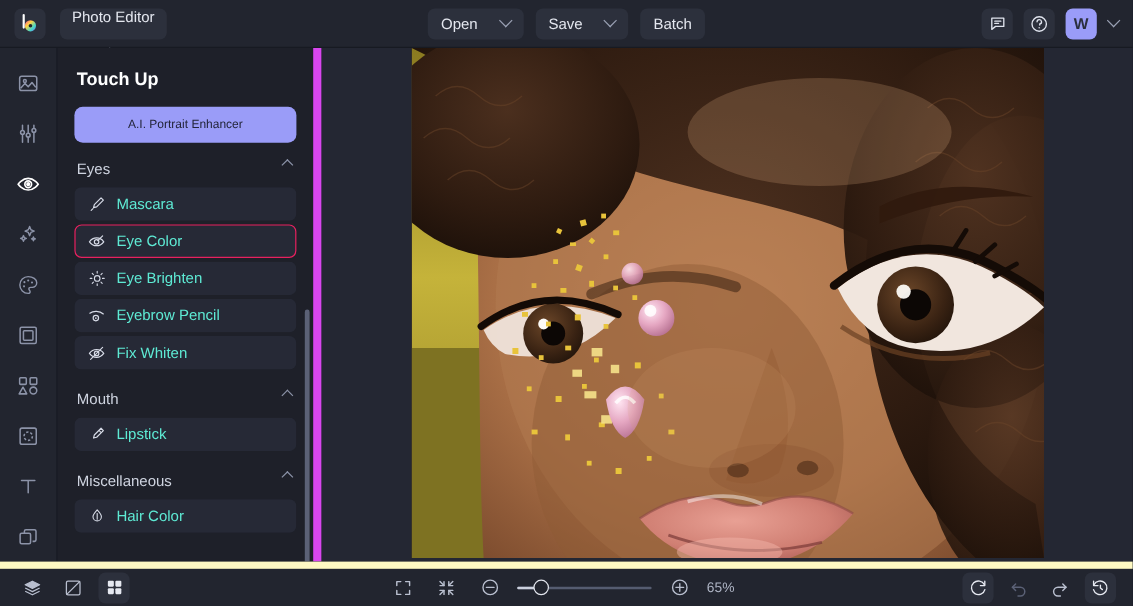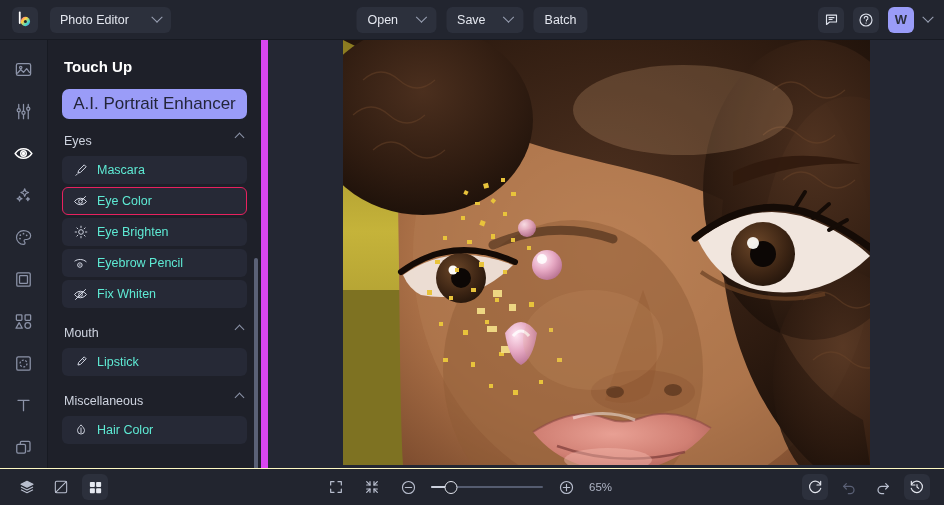--- a/index.html
+++ b/index.html
@@ -19,21 +19,21 @@
     border-bottom: 1px solid #171a22;
   }
   .logo-box {
     width: 26px; height: 26px; margin-left: 12px; border-radius: 6px;
     background: #2c303c; display: flex; align-items: center; justify-content: center;
     position: relative;
   }
   .app-switch {
     margin-left: 12px; height: 26px; padding: 0 10px; border-radius: 6px;
     background: #2c303c; display: flex; align-items: center; gap: 24px;
-    font-size: 12.5px; color: #e4e7ef; cursor: pointer;
+    font-size: 12.5px; color: #e4e7ef; cursor: pointer; flex-direction: column;
   }
   .chev { width: 8px; height: 8px; border-right: 1.4px solid #9aa1b4; border-bottom: 1.4px solid #9aa1b4;
           transform: rotate(45deg) translate(-2px,-2px); }
 
   .top-center {
     position: absolute; left: 50%; transform: translateX(-50%);
     display: flex; align-items: center; gap: 10px;
   }
   .tbtn {
     height: 26px; padding: 0 11px; border-radius: 6px; background: #2c303c;
@@ -70,21 +70,21 @@
   
   .panel {
     width: 220px; min-width: 220px; background: #1e2029;
     position: relative; overflow: hidden;
     border-right: 7px solid #d946ef;
   }
   .panel-scroll { height: 100%; padding: 0 14px; overflow: hidden; }
   .panel-title { font-size: 15px; font-weight: bold; color: #ffffff; padding: 18px 0 14px 2px; }
   .ai-btn {
     width: 100%; height: 30px; border-radius: 7px; background: #9a9cf8;
-    color: #23253a; font-size: 17px; display: flex; align-items: center;
+    color: #23253a; font-size: 10px; display: flex; align-items: center;
     justify-content: center; cursor: pointer; border: none;
     font-family: "Liberation Sans", sans-serif;
   }
   .group-head {
     display: flex; align-items: flex-start; justify-content: space-between;
     padding: 15px 4px 8px 2px; font-size: 12.5px; color: #cfd4e0; cursor: pointer;
   }
   .caret { width: 7px; height: 7px; border-right: 1.3px solid #8c93a8; border-top: 1.3px solid #8c93a8;
            transform: rotate(-45deg); }
   .row {
@@ -109,21 +109,21 @@
   }
   .photo {
     width: 527px; height: 425px; position: relative; overflow: hidden;
     background: #3a2b1c;
   }
 
   
   .bottombar {
     height: 37px; min-height: 37px; background: #22252f;
     display: flex; align-items: center; padding: 0 14px;
-    border-top: 1px solid #fef9c3; position: relative;
+    border-top: 6px solid #fef9c3; position: relative;
   }
   .bleft { display: flex; align-items: center; gap: 8px; }
   .bbtn {
     width: 26px; height: 26px; border-radius: 6px; display: flex;
     align-items: center; justify-content: center; cursor: pointer; color: #b9bfcf;
   }
   .bbtn.filled { background: #2c303c; color: #e6e9f1; }
   .bbtn.dim { color: #5b6176; }
   .bcenter {
     position: absolute; left: 50%; transform: translateX(-50%);

